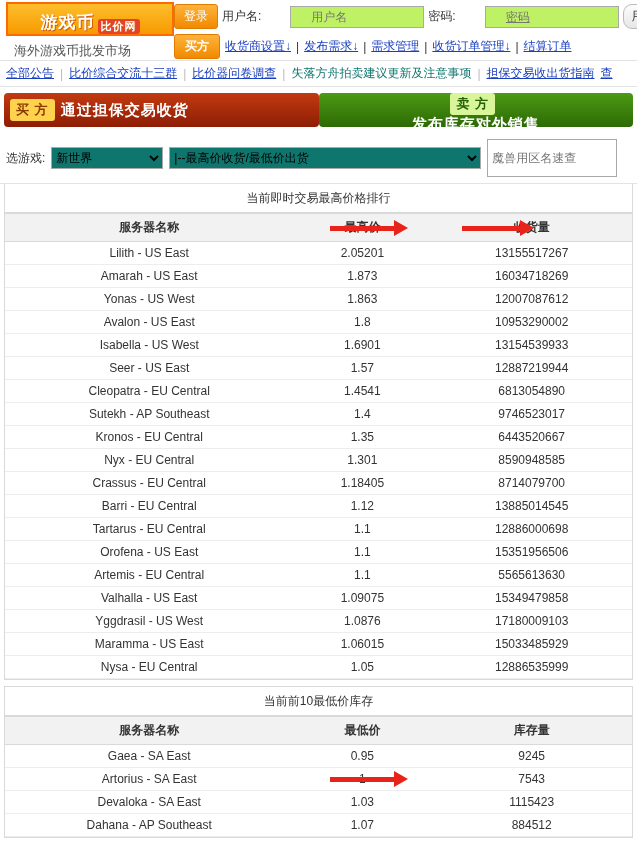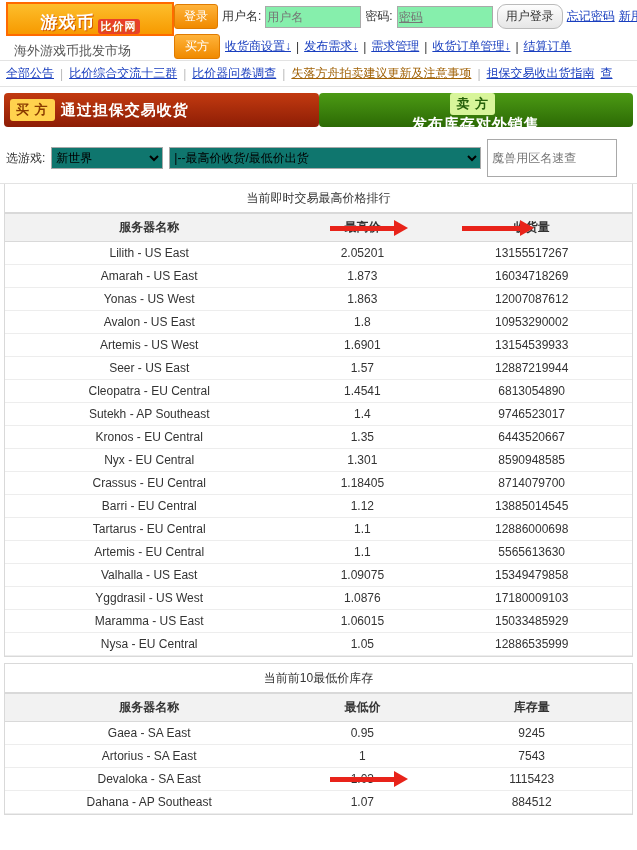--- a/index.html
+++ b/index.html
@@ -85,23 +85,24 @@
     color: #333;
     font-size: 12px;
     padding: 3px 8px;
     border-radius: 9px;
     cursor: pointer;
   }
   .txt {
     border: 1px solid #a9a9a9;
     height: 18px;
     font-size: 12px;
-    padding: 1px 1px;
+    padding: 1px 20px;
     color: #777;
-    background: #86efac;
+    background: #bef264;
+    margin-left: 25px;
   }
   .txt.user { width: 92px; }
   .txt.pass { width: 92px; text-decoration: underline; }
   .link {
     color: #1a3fbf;
     text-decoration: underline;
     cursor: pointer;
     font-size: 12px;
   }
 
@@ -111,40 +112,40 @@
     align-items: center;
     gap: 5px;
     margin-top: 5px;
     font-size: 12px;
     white-space: nowrap;
   }
   .tab-buy {
     background: linear-gradient(#ffb33a, #f08a00);
     border: 1px solid #e07b00;
     color: #fff;
-    font-weight: normal;
+    font-weight: bold;
     padding: 3px 10px;
     border-radius: 3px;
     cursor: pointer;
     text-align: right;
   }
 
   
   .annrow {
     border-bottom: 1px solid #e3e3e3;
     padding: 4px 6px;
     display: flex;
     gap: 6px;
     align-items: center;
     white-space: nowrap;
     overflow: hidden;
     font-size: 12px;
   }
   .annrow .sep { color: #bbb; }
-  .ann-red { color: #a16207; text-decoration: underline; cursor: pointer; }
+  .ann-red { color: #0f766e; cursor: pointer; }
 
   
   .banners {
     display: flex;
     padding: 6px 4px;
     background: #fff;
   }
   .banner {
     flex: 1;
     height: 34px;
@@ -363,21 +364,21 @@
             <td>Yonas - US West</td>
             <td>1.863</td>
             <td>12007087612</td>
           </tr>
           <tr>
             <td>Avalon - US East</td>
             <td>1.8</td>
             <td>10953290002</td>
           </tr>
           <tr>
-            <td>Artemis - US West</td>
+            <td>Isabella - US West</td>
             <td>1.6901</td>
             <td>13154539933</td>
           </tr>
           <tr>
             <td>Seer - US East</td>
             <td>1.57</td>
             <td>12887219944</td>
           </tr>
           <tr>
             <td>Cleopatra - EU Central</td>
@@ -406,20 +407,25 @@
           </tr>
           <tr>
             <td>Barri - EU Central</td>
             <td>1.12</td>
             <td>13885014545</td>
           </tr>
           <tr>
             <td>Tartarus - EU Central</td>
             <td>1.1</td>
             <td>12886000698</td>
+          </tr>
+          <tr>
+            <td>Orofena - US East</td>
+            <td>1.1</td>
+            <td>15351956506</td>
           </tr>
           <tr>
             <td>Artemis - EU Central</td>
             <td>1.1</td>
             <td>5565613630</td>
           </tr>
           <tr>
             <td>Valhalla - US East</td>
             <td>1.09075</td>
             <td>15349479858</td>

